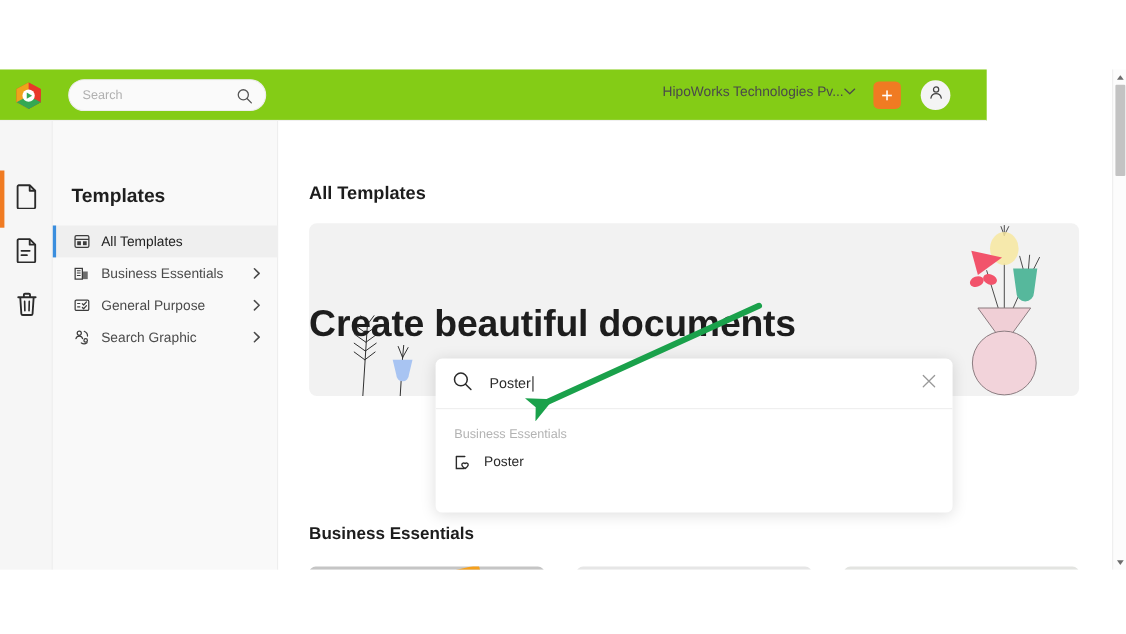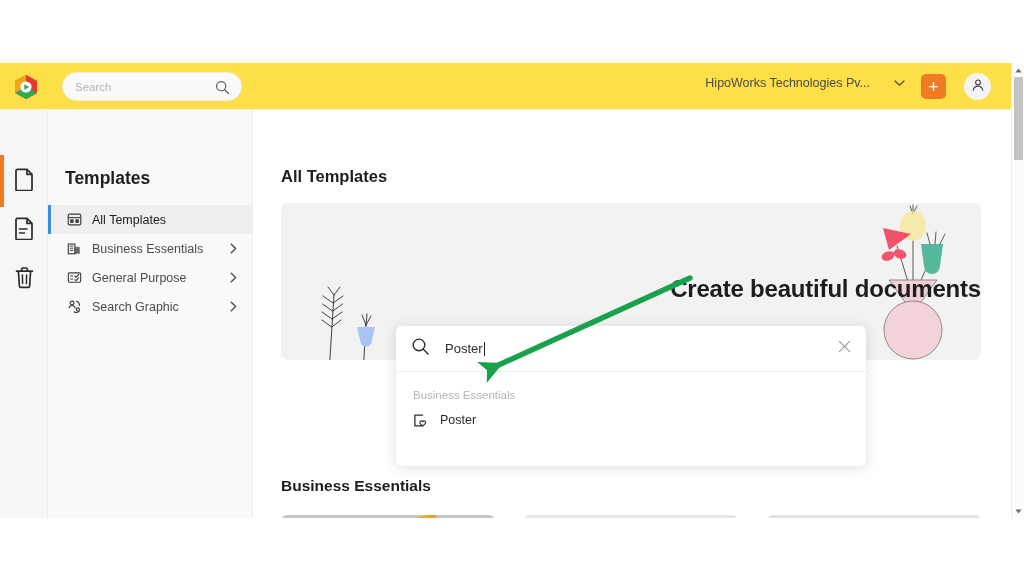--- a/index.html
+++ b/index.html
@@ -16,22 +16,22 @@
     position: absolute;
     left: 0; top: 63px;
     width: 1024px; height: 455px;
     background: #ffffff;
     overflow: hidden;
   }
 
   
   #topbar {
     position: absolute; left: 0; top: 0;
-    width: 1024px; height: 47px;
-    background: #fde047;
+    width: 897px; height: 47px;
+    background: #84cc16;
     border-bottom: 1px solid #f0f0f0;
   }
   #brand-logo {
     position: absolute; left: 12px; top: 10px;
     width: 28px; height: 28px;
   }
   #top-search {
     position: absolute; left: 62px; top: 9px;
     width: 180px; height: 29px;
     background: #fafafa;
@@ -42,21 +42,21 @@
   #top-search .sinput {
     border: none; outline: none; background: transparent;
     font-size: 11.5px; color: #555; font-family: "Liberation Sans", sans-serif;
     margin-left: 12px; width: 130px;
   }
   #top-search .sinput::placeholder { color: #b0b0b0; }
   #top-search-icon { position: absolute; right: 11px; top: 7px; }
 
   #org-switcher {
     position: absolute; right: 119px; top: 13px;
-    display: flex; align-items: center; gap: 24px;
+    display: flex; align-items: center; gap: 0;
     font-size: 12.5px; color: #4a4a4a;
     cursor: pointer; white-space: nowrap;
   }
   #org-chevron { display: block; }
   #add-button {
     position: absolute; right: 78px; top: 11px;
     width: 25px; height: 25px; border-radius: 5px;
     background: #f07b22;
     display: flex; align-items: center; justify-content: center;
     cursor: pointer;
@@ -144,22 +144,22 @@
   
   #hero {
     position: absolute; left: 28px; top: 93px;
     width: 700px; height: 157px;
     background: #f2f2f2;
     border-radius: 7px;
     overflow: hidden;
   }
   #hero-heading {
     position: absolute; left: 0; top: 72px;
-    width: 700px; text-align: right;
-    font-size: 24px; font-weight: bold; color: #1d1d1d;
+    width: 700px; text-align: left;
+    font-size: 34px; font-weight: bold; color: #1d1d1d;
     letter-spacing: -0.2px;
   }
   #hero-art-left  { position: absolute; left: 28px;  top: 62px; }
   #hero-art-right { position: absolute; right: 22px; top: -15px; }
 
   
   #search-overlay {
     position: absolute; left: 143px; top: 216px;
     width: 470px; height: 140px;
     background: #ffffff;

